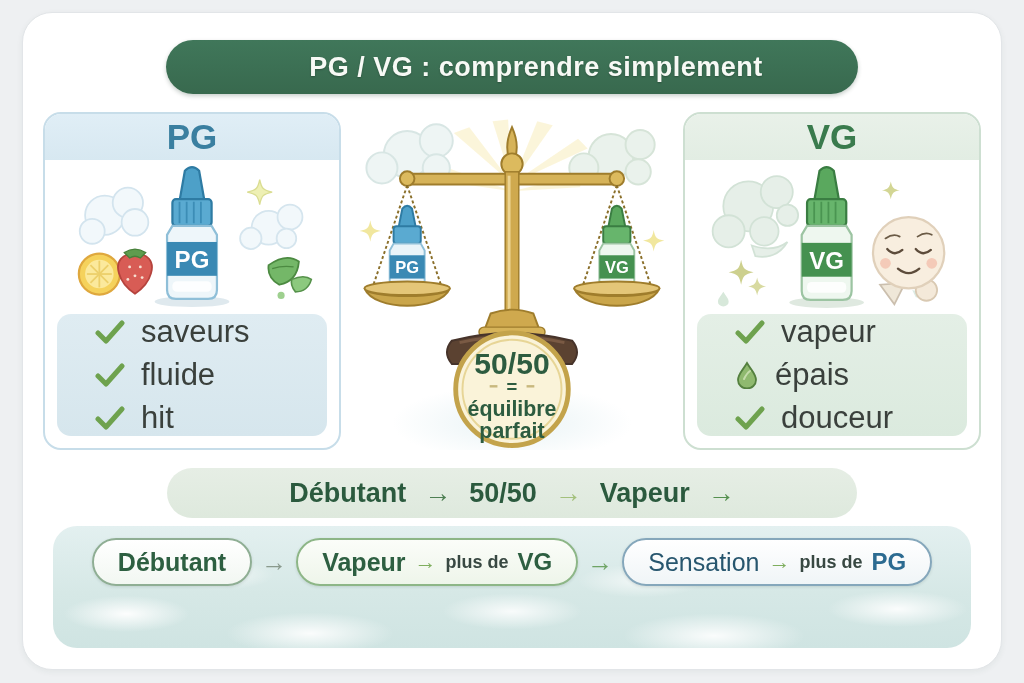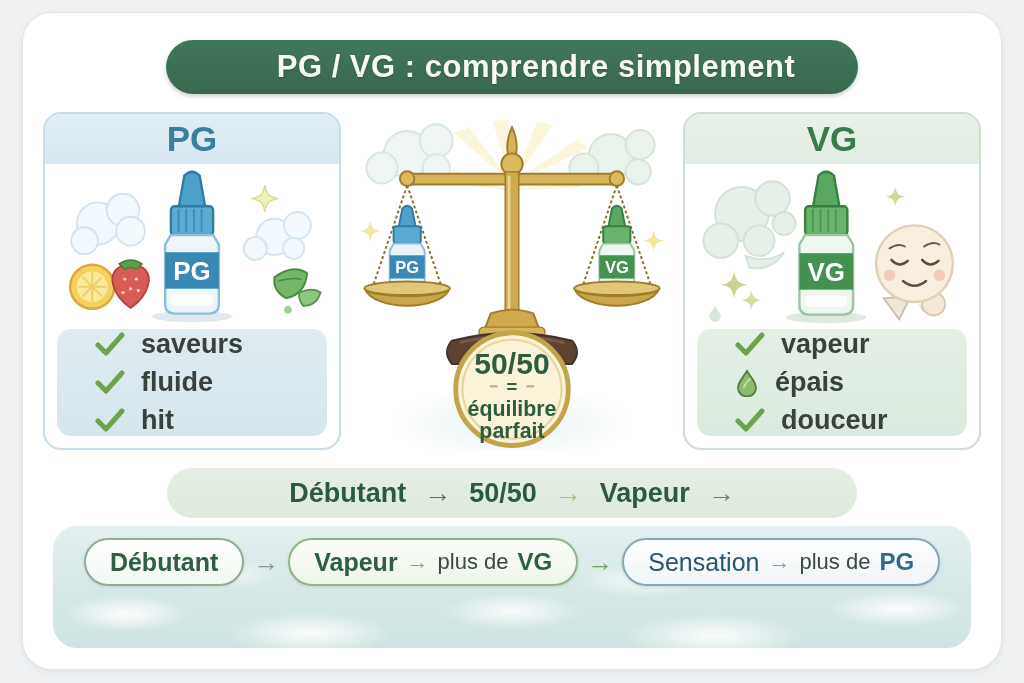--- a/index.html
+++ b/index.html
@@ -8,42 +8,42 @@
 
   .card { position:absolute; left:22px; top:12px; width:980px; height:658px;
     background:#ffffff; border:1px solid #e2e5e8; border-radius:30px;
     box-shadow:0 2px 6px rgba(40,60,50,.06); }
 
   
   .banner { margin:27px auto 0; width:692px; height:54px; border-radius:28px;
     background:linear-gradient(180deg,#40775a,#38694e);
     display:flex; align-items:center; justify-content:center;
     box-shadow:0 2px 4px rgba(30,60,45,.25); }
-  .banner span { color:#f7f9f5; font-size:31px; font-weight:800; letter-spacing:.5px;
+  .banner span { color:#f7f9f5; font-size:27px; font-weight:800; letter-spacing:.5px;
     text-shadow:0 1px 2px rgba(0,0,0,.25);margin-left:48px; }
 
   
   .cols { display:flex; margin:18px 20px 0; height:338px; gap:6px; }
   .panel { width:298px; border-radius:18px; background:#ffffff; overflow:hidden;
     display:flex; flex-direction:column; }
   .panel.pg { border:2px solid #c7dde9; }
   .panel.vg { border:2px solid #cddfd1; }
   .panel-header { height:52px; display:flex; align-items:center; justify-content:center;
     font-size:35px; font-weight:800; }
   .panel.pg .panel-header { background:linear-gradient(180deg,#e0eef6,#d7e8f1); color:#3a7fa0; }
   .panel.vg .panel-header { background:linear-gradient(180deg,#e9f1e9,#e2ede3); color:#3a7b4d; }
   .illus { height:168px; position:relative; }
   .illus svg { position:absolute; inset:0; width:100%; height:100%; }
 
   .checklist { margin:4px 12px 12px; border-radius:14px; flex:1;
     display:flex; flex-direction:column; justify-content:center; gap:7px; padding-left:38px; }
   .panel.pg .checklist { background:linear-gradient(180deg,#dfecf2,#d6e6ed); }
   .panel.vg .checklist { background:linear-gradient(180deg,#e4efe6,#dbeade); }
   .chk-item { display:flex; align-items:center; gap:16px; }
-  .chk-item span { font-size:27px; font-weight:700; color:#3a403c; }
+  .chk-item span { font-size:31px; font-weight:400; color:#3a403c; }
 
   
   .center-illus { flex:1; position:relative;
     background:radial-gradient(160px 50px at 50% 92%, rgba(205,228,233,.45), rgba(205,228,233,0) 75%); }
   .center-illus svg { position:absolute; inset:0; width:100%; height:100%; }
   text.svg-txt { font-family:"Liberation Sans", sans-serif; }
 
   
   .flow1 { margin:18px auto 0; width:fit-content; min-width:690px; height:50px;
     background:linear-gradient(180deg,#e6eee5,#dee9dd); border-radius:26px;
@@ -69,21 +69,21 @@
     display:flex; align-items:center; justify-content:center; gap:9px; }
   .pill { height:48px; border-radius:26px; display:flex; align-items:center; gap:9px;
     padding:0 24px; background:linear-gradient(180deg,#ffffff,#f2f7f2);
     box-shadow:0 1px 3px rgba(50,70,60,.15); }
   .pill.a { border:2.5px solid #8fae94; }
   .pill.b { border:2.5px solid #8db687; background:linear-gradient(180deg,#fbfdf9,#eef5ea); }
   .pill.c { border:2.5px solid #85a7bb; background:linear-gradient(180deg,#ffffff,#f0f5f7); }
   .pill .title-g { font-size:25px; font-weight:800; color:#2d5f41; }
   .pill .title-b { font-size:25px; font-weight:400; color:#27566e; }
   .pill .mini-arrow-g { font-size:22px; font-weight:700; color:#7fae5e; }
-  .pill .plain { font-size:22px; font-weight:400; color:#384842; }
+  .pill .plain { font-size:18px; font-weight:700; color:#384842; }
   .pill .bold-g { font-size:24px; font-weight:800; color:#2d5f41; }
   .pill .bold-b { font-size:24px; font-weight:800; color:#2c6b91; }
   .f2-arrow { font-size:26px; font-weight:800; }
   .f2-arrow.g1 { color:#8a9a8d; }
   .f2-arrow.g2 { color:#6fa465; }
 </style>
 </head>
 <body>
 
 <div class="card">

